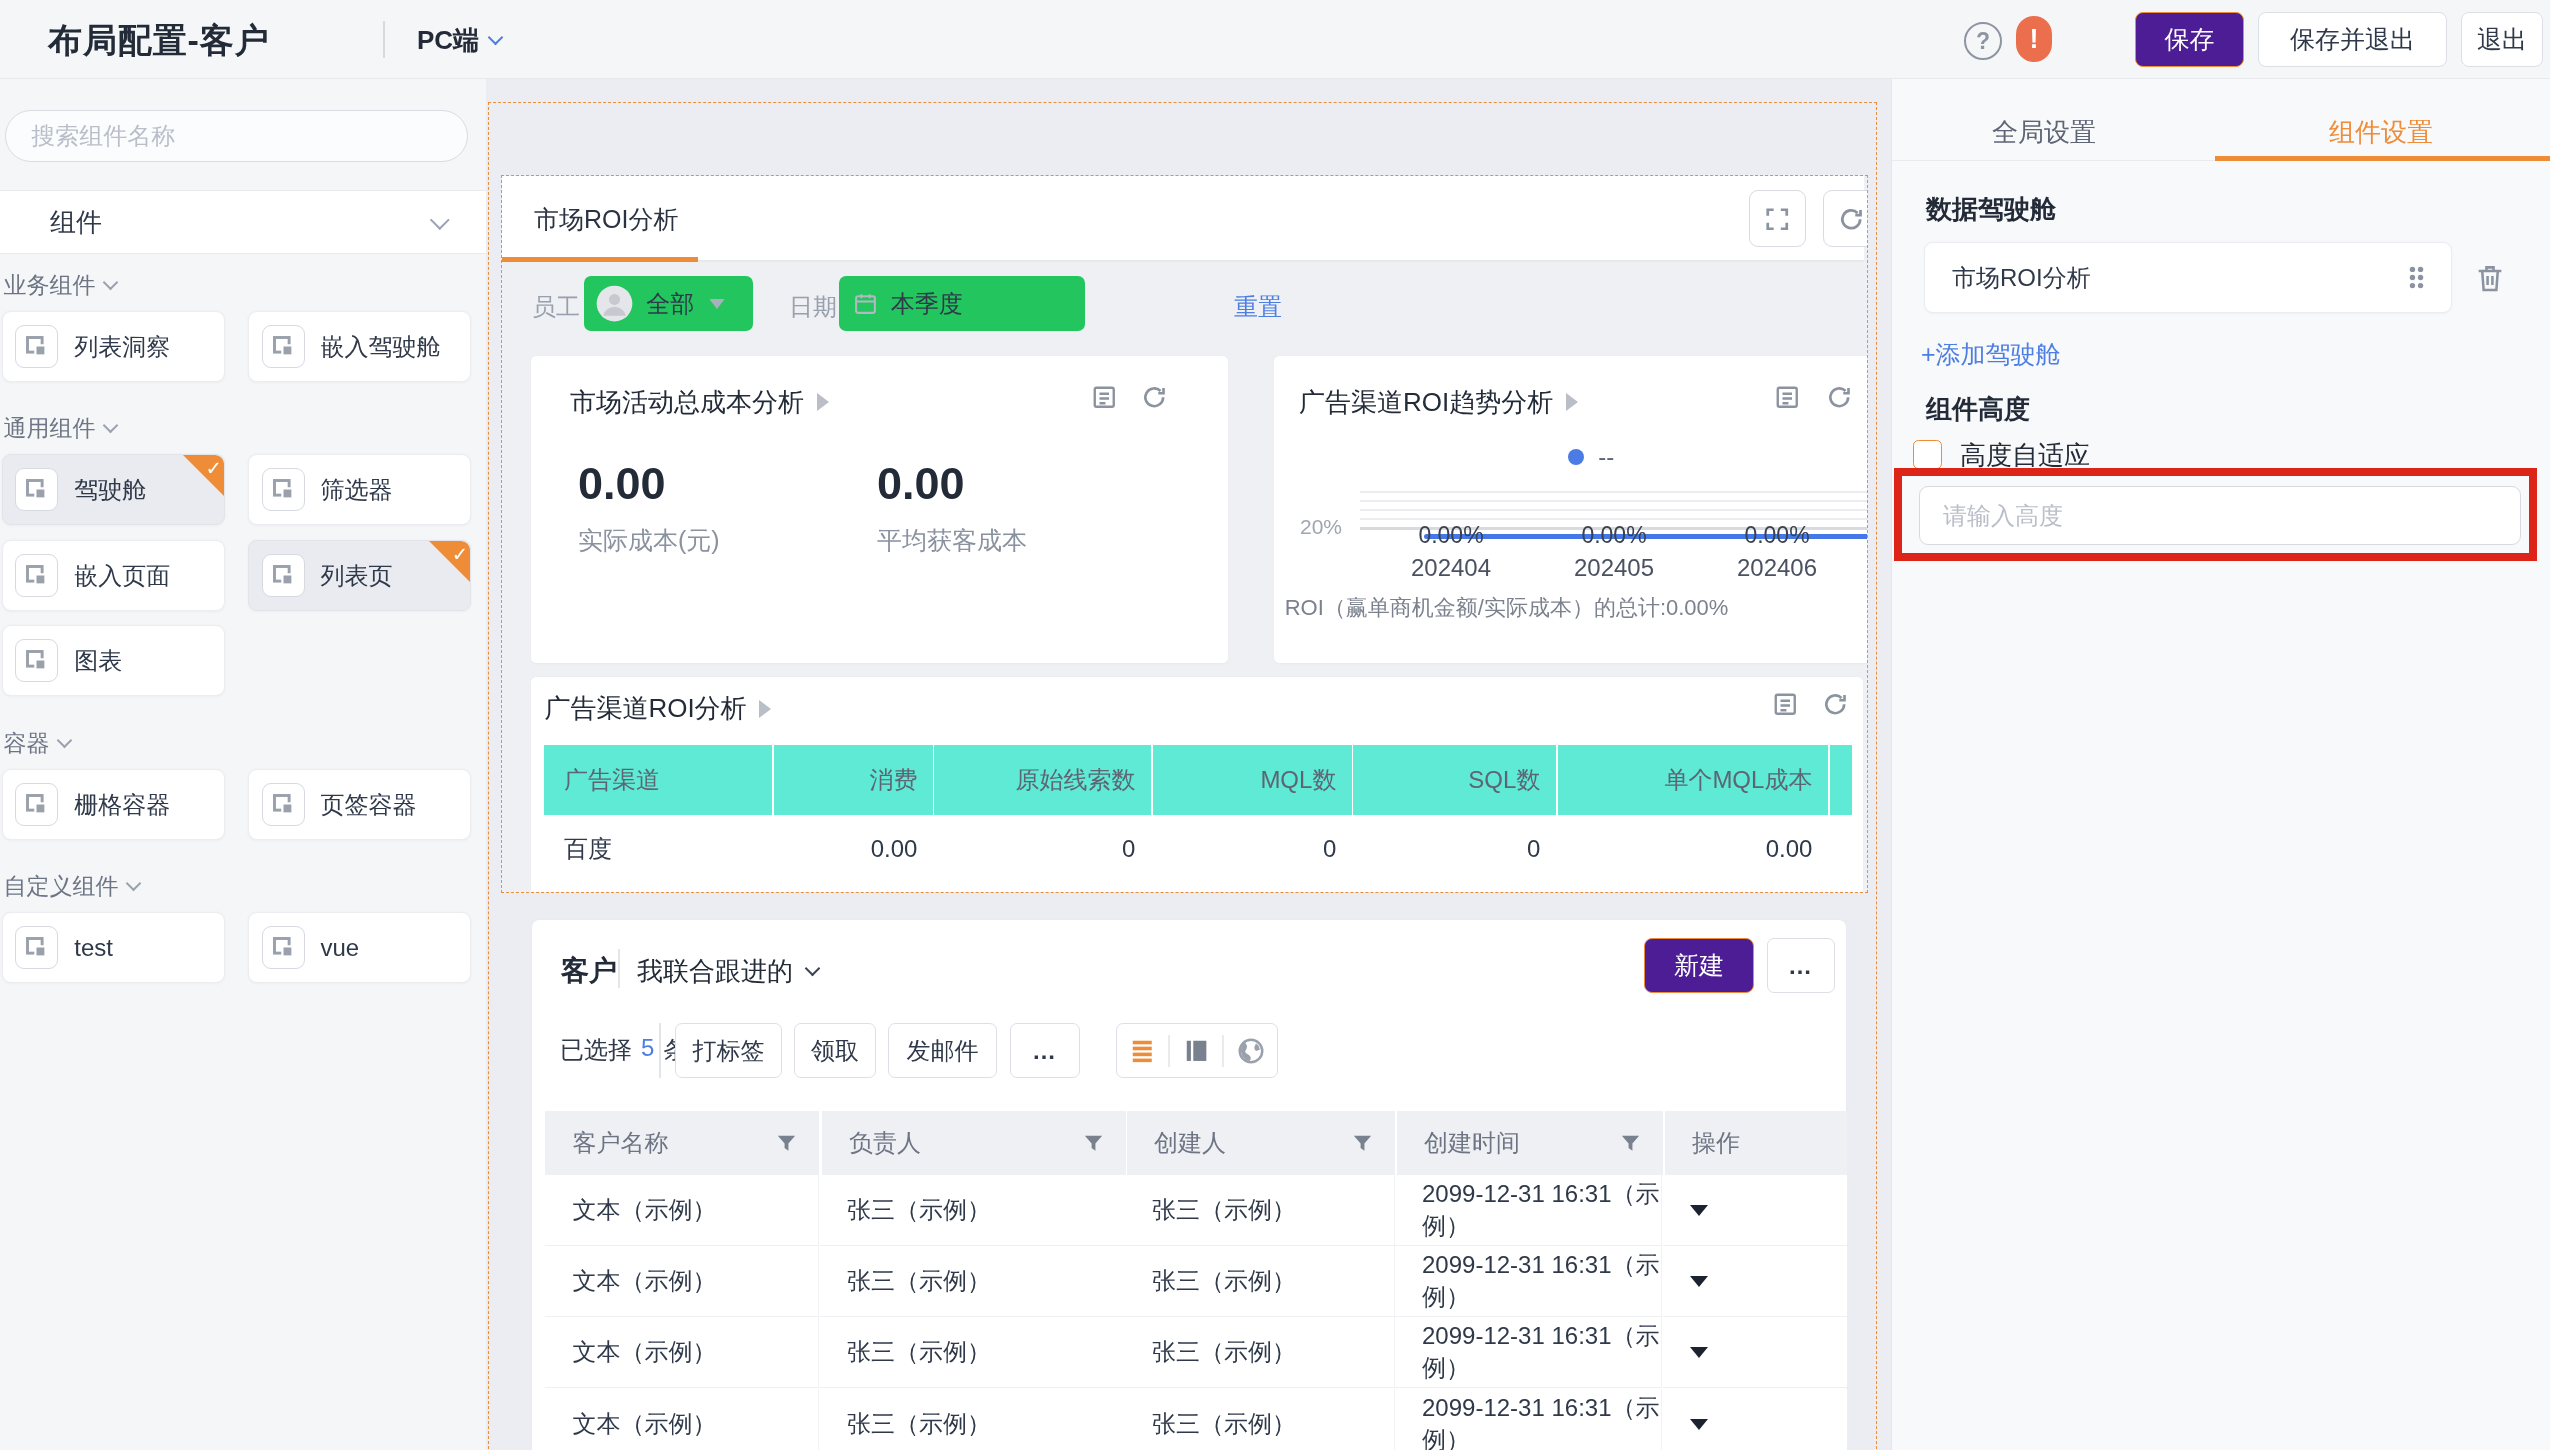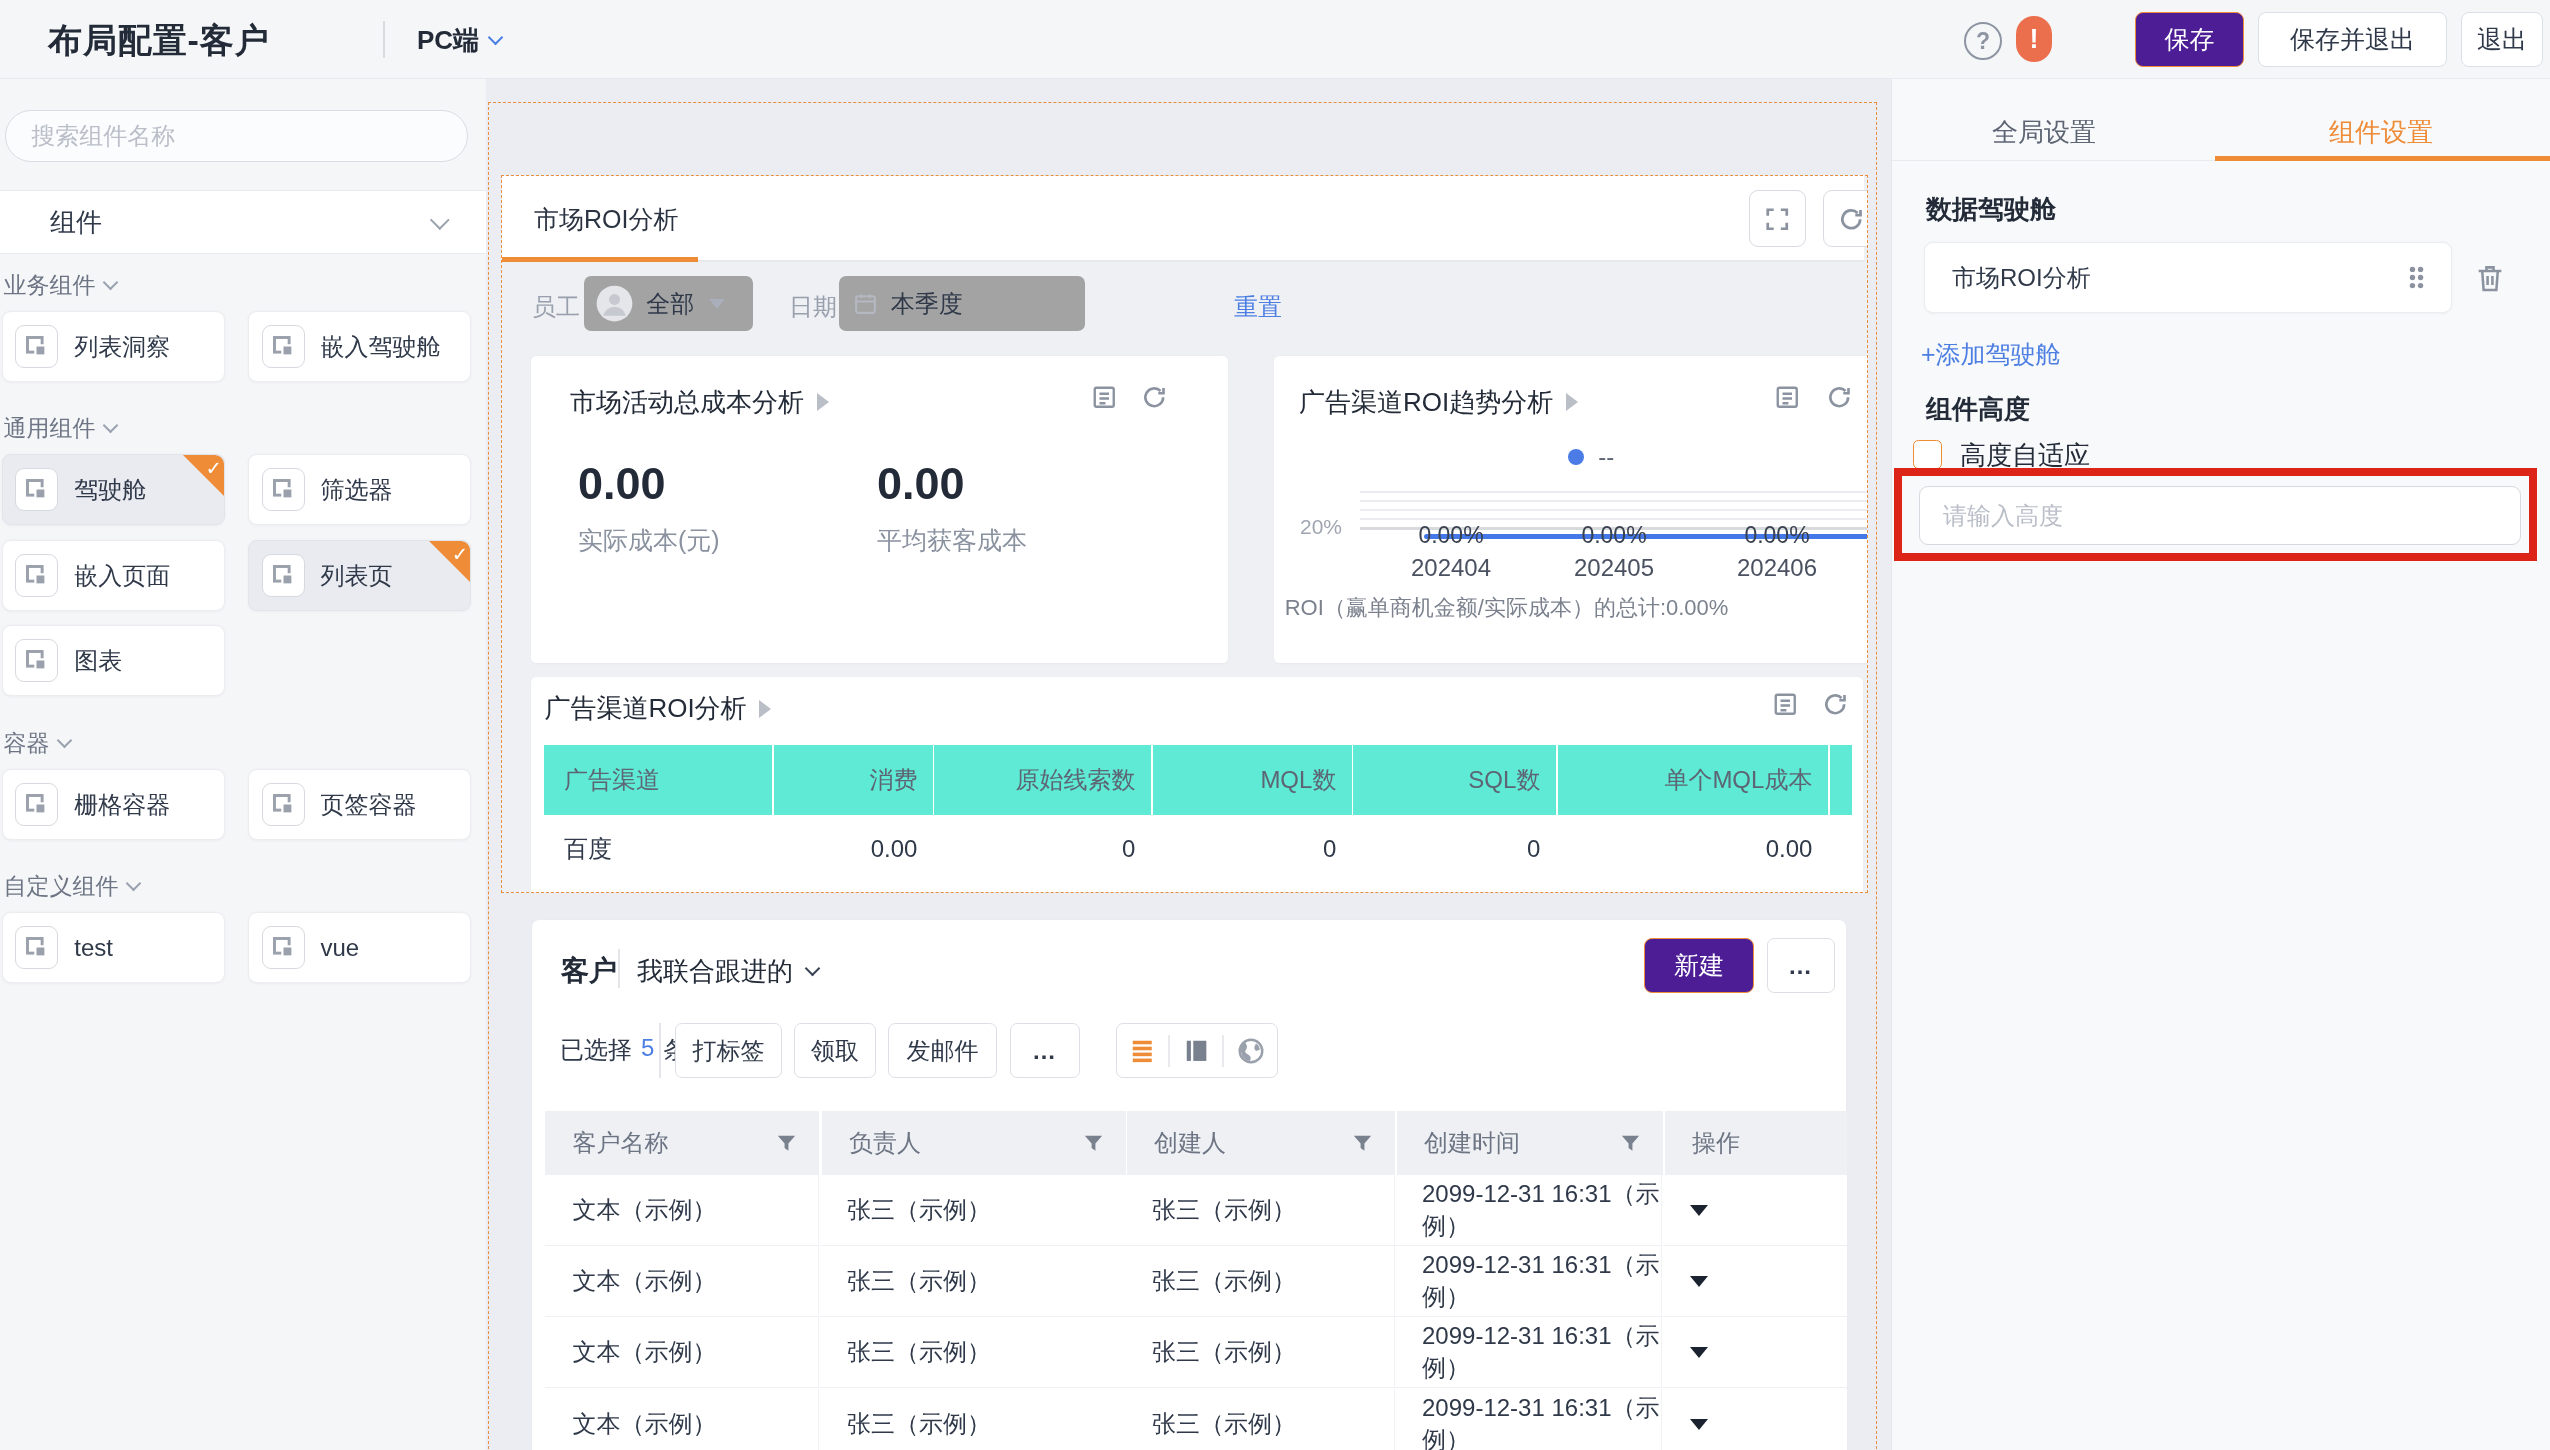--- a/index.html
+++ b/index.html
@@ -44,21 +44,21 @@
   
   #outer-dash{left:488px;top:102px;width:1387px;height:1390px;border:1.8px dashed #e98f3b;z-index:1;}
   #dash-component{left:501px;top:175px;width:1365px;height:716px;border:1.8px dashed #e98f3b;background:#eef0f4;overflow:hidden;z-index:2;}
   #dc-header{left:0;top:0;width:1362px;height:86px;background:#fff;}
   #dc-header .grey-line{position:absolute;left:0;bottom:0;width:100%;height:1.8px;background:#e8e9ed;}
   #dc-tab{position:absolute;left:32px;top:27px;font-size:25px;color:#2b3342;}
   #dc-indicator{position:absolute;left:0;bottom:0;width:196px;height:5.3px;background:#ee8c38;}
   .sq-btn{width:57px;height:57px;border:1.8px solid #d8dbe1;border-radius:9px;background:#fff;display:flex;align-items:center;justify-content:center;box-sizing:border-box;}
   #dc-filter{left:0;top:86px;width:1362px;height:86px;background:#eef0f4;}
   .f-label{font-size:24px;color:#99a0ad;}
-  .f-box{background:#a3a3a3;border-radius:7.1px;display:flex;align-items:center;box-sizing:border-box;}
+  .f-box{background:#22c55e;border-radius:7.1px;display:flex;align-items:center;box-sizing:border-box;}
   .tri-down{width:0;height:0;border-left:9.8px solid transparent;border-right:9.8px solid transparent;border-top:12.5px solid #aab0bb;}
   .link{color:#4d7fe3;}
   .card{background:#fff;border-radius:5.3px;box-shadow:0 0.9px 1.8px rgba(40,50,70,.04);}
   .card-title{font-size:26px;font-weight:normal;color:#232b38;display:flex;align-items:center;gap:12.5px;}
   .tri-right{width:0;height:0;border-top:9.8px solid transparent;border-bottom:9.8px solid transparent;border-left:12.5px solid #b9bec7;}
   .metric-val{font-size:45px;font-weight:bold;color:#232b38;}
   .metric-lbl{font-size:25px;color:#8a92a0;margin-top:14.3px;}
   
   .grid-line{position:absolute;height:1.8px;background:#ececf0;}
   .axis-line{position:absolute;height:2.7px;background:#d9dadd;}

